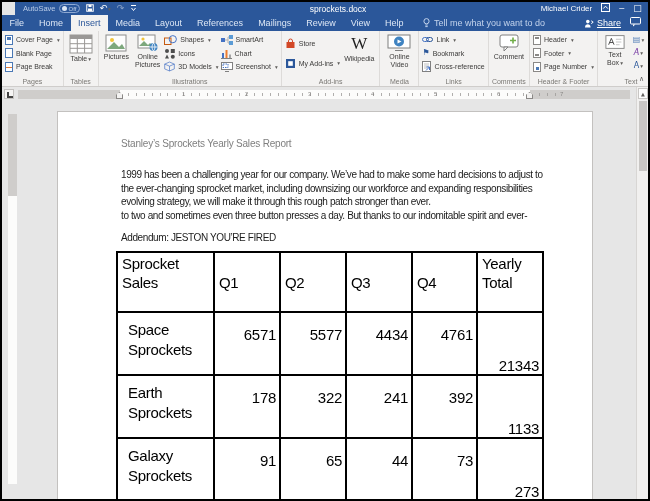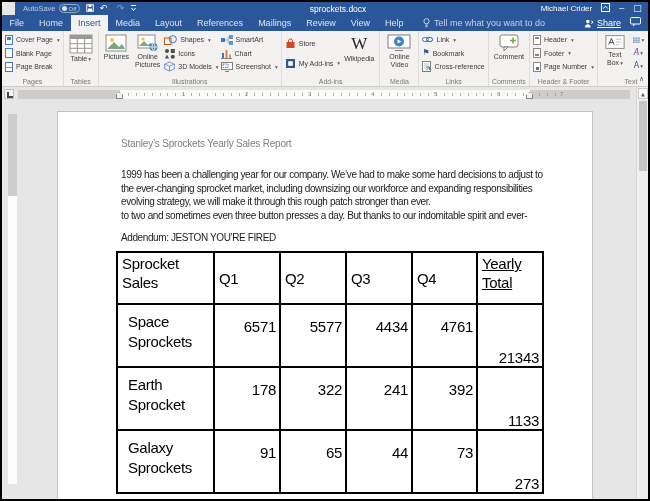--- a/index.html
+++ b/index.html
@@ -70,25 +70,25 @@
 
   
   .page { position:absolute; left:55px; top:24px; width:536px; height:500px; background:#fff; border:1px solid #c3c1bf; padding:26px 63px 0 63px; cursor:text; }
   .p-title { font-size:10px; letter-spacing:-.2px; color:#7f7f7f; }
   .p-body { margin-top:19px; font-size:10px; letter-spacing:-.4px; color:#1c1c1c; }
   .p-body .ln { line-height:13.5px; white-space:nowrap; }
   .p-addendum { margin-top:10px; font-size:10px; letter-spacing:-.4px; color:#1c1c1c; white-space:nowrap; }
   .doc-table { border-collapse:collapse; margin-top:8px; margin-left:-5px; table-layout:fixed; width:426px;
     font-size:15px; letter-spacing:-.3px; color:#000; }
   .doc-table td { border:2px solid #000; overflow:hidden; }
-  tr.hdr { height:52px; }
+  tr.hdr { height:60px; }
   tr.datarow { height:63px; }
   .c-hlabel { vertical-align:top; padding:2px 2px 0 4px; line-height:1.25; }
   .c-hq { vertical-align:middle; padding-left:4px; }
-  .c-htotal { vertical-align:top; padding:2px 2px 8px 4px; line-height:1.25;text-decoration:underline; }
+  .c-htotal { vertical-align:top; padding:2px 2px 8px 4px; line-height:1.25; }
   .c-rowlabel { vertical-align:top; padding:7px 2px 0 10px; line-height:1.3; }
   .c-num { vertical-align:top; text-align:right; padding:13px 3px 0 0; }
   .c-tot { vertical-align:bottom; text-align:right; padding:0 3px 0 0; }
 </style>
 </head>
 <body>
 
 <div class="frame">
 
   <div class="titlebar">
@@ -471,21 +471,21 @@
         </tr>
         <tr class="datarow">
           <td class="c-rowlabel">Space Sprockets</td>
           <td class="c-num">6571</td>
           <td class="c-num">5577</td>
           <td class="c-num">4434</td>
           <td class="c-num">4761</td>
           <td class="c-tot">21343</td>
         </tr>
         <tr class="datarow">
-          <td class="c-rowlabel">Earth Sprocket</td>
+          <td class="c-rowlabel">Earth Sprockets</td>
           <td class="c-num">178</td>
           <td class="c-num">322</td>
           <td class="c-num">241</td>
           <td class="c-num">392</td>
           <td class="c-tot">1133</td>
         </tr>
         <tr class="datarow">
           <td class="c-rowlabel">Galaxy Sprockets</td>
           <td class="c-num">91</td>
           <td class="c-num">65</td>

